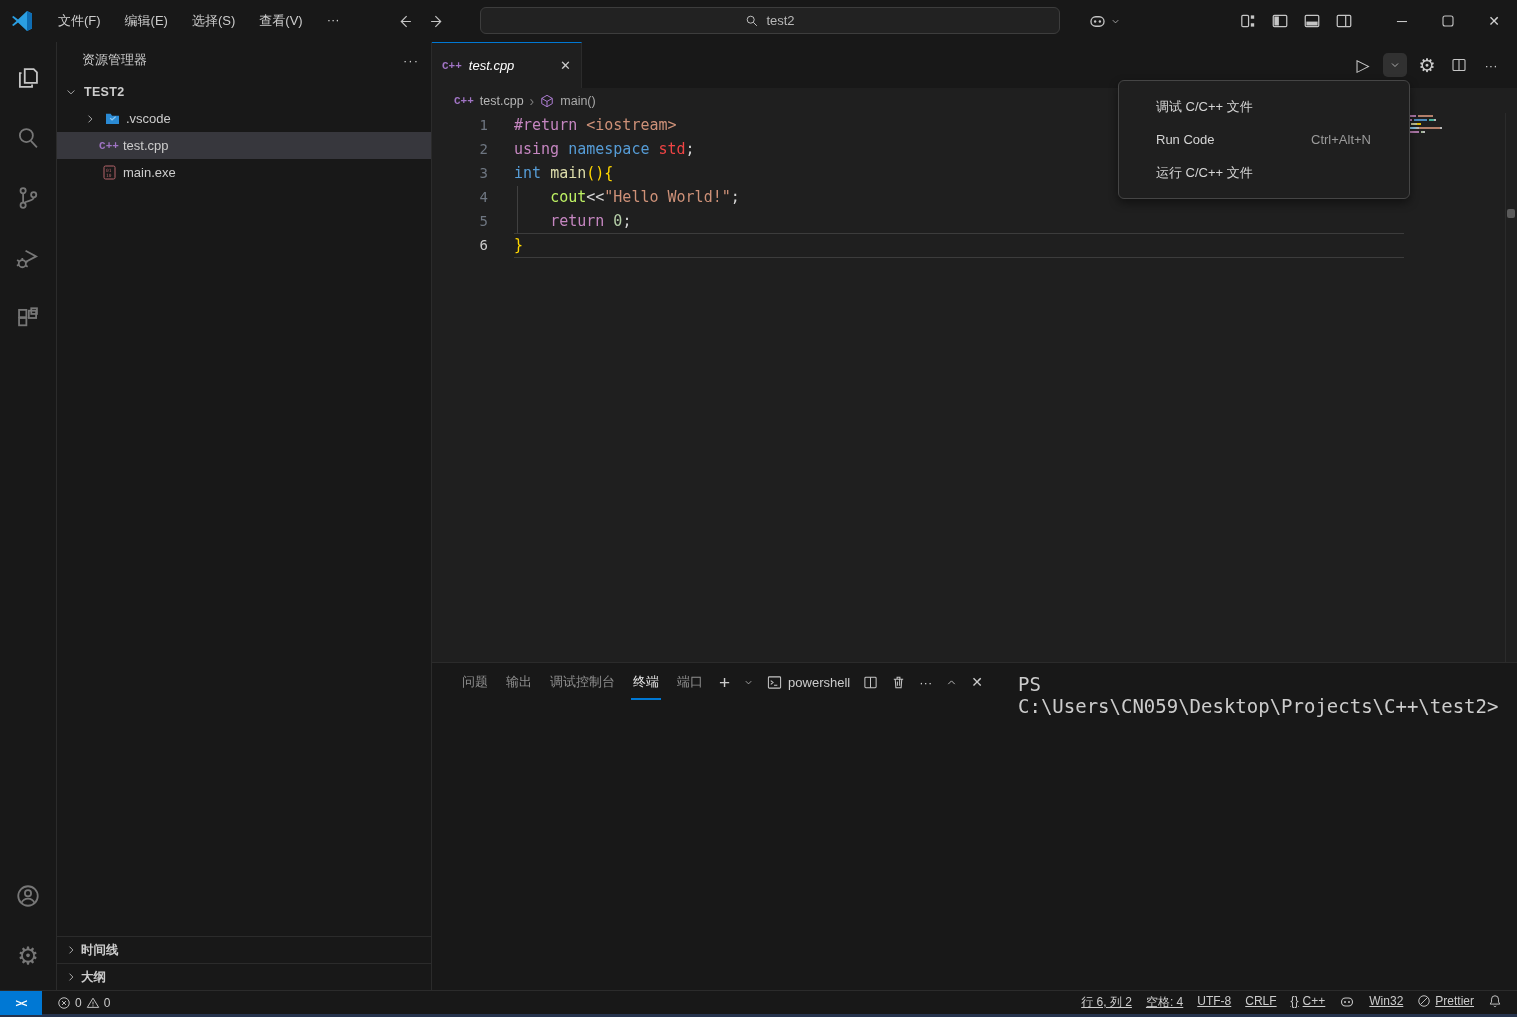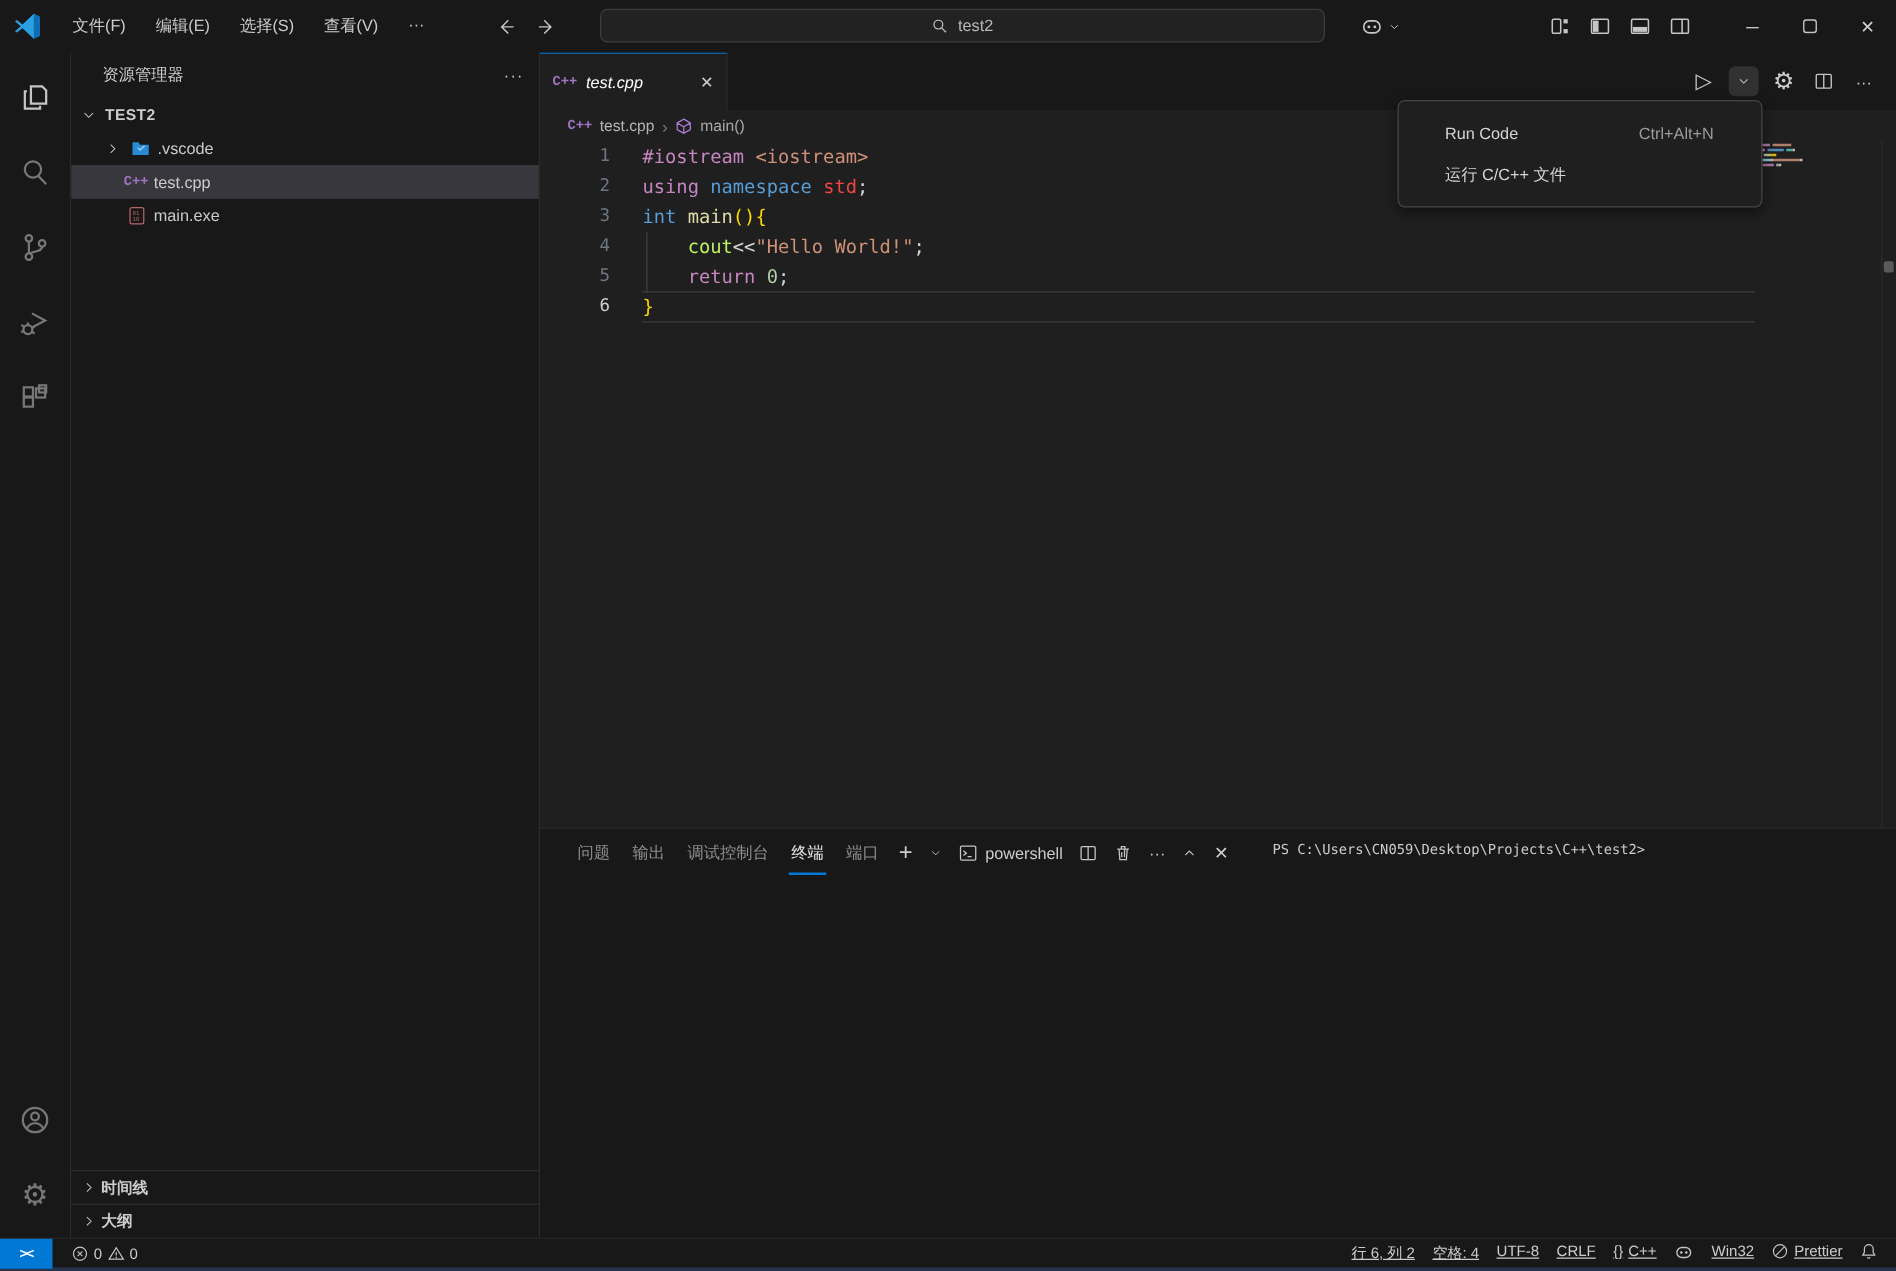--- a/index.html
+++ b/index.html
@@ -80,21 +80,21 @@
   .scrollgutter { position:absolute; top:0; right:0; width:12px; bottom:0; border-left:1px solid #2b2b2b; }
   .scrollthumb { position:absolute; top:96px; right:2px; width:8px; height:9px; background:#5a5a5a; border-radius:2px; }
 
   
   .panel { height:328px; border-top:1px solid #2b2b2b; background:#181818; display:flex; flex-direction:row; }
   .panel-header { height:38px; display:flex; align-items:center; padding:0 10px 0 28px; }
   .ptab { margin-right:14px; padding:9px 2px 7px; color:#8f8f8f; border-bottom:2px solid transparent; }
   .ptab.active { color:#e7e7e7; border-bottom-color:#0078d4; }
   .panel-actions { margin-left:auto; display:flex; align-items:center; gap:13px; color:#cccccc; }
   .ps-badge { display:flex; align-items:center; gap:6px; }
-  .terminal { flex:1; padding:10px 0 0 25px; font-family:"DejaVu Sans Mono","Liberation Mono",monospace; font-size:11px; color:#cccccc; }
+  .terminal { flex:1; padding:10px 0 0 25px; font-family:"DejaVu Sans Mono","Liberation Mono",monospace; font-size:19px; color:#cccccc; }
 
   
   .statusbar { height:24px; border-top:1px solid #2b2b2b; background:#181818; display:flex; align-items:center; font-size:12px; color:#cccccc; }
   .remote { width:42px; height:24px; background:#0078d4; color:#fff; display:flex; align-items:center; justify-content:center; font-weight:bold; font-size:11px; letter-spacing:-1px; }
   .sb-item { display:flex; align-items:center; gap:4px; padding:0 7px; height:100%; }
   .sb-left { display:flex; margin-left:8px; }
   .sb-right { margin-left:auto; display:flex; margin-right:8px;text-decoration:underline; }
   .winedge { height:3px; background:#26334d; }
 
   
@@ -320,21 +320,21 @@
       <svg width="14" height="14" viewBox="0 0 16 16">
           <path fill="none" stroke="#b180d7" stroke-width="1.1" d="M8 1.5 14 5v6l-6 3.5L2 11V5l6-3.5zM2 5l6 3.5L14 5M8 8.5v6"></path>
         </svg>
       <span>main()</span>
     </div>
 
     <div class="codearea">
       <div>
           <div class="code-line">
             <span class="ln">1</span>
-            <span class="lt"><span style="color: rgb(197, 134, 192);">#iostream</span><span> </span><span style="color: rgb(206, 145, 120);">&lt;iostream&gt;</span></span>
+            <span class="lt"><span style="color: rgb(197, 134, 192);">#return</span><span> </span><span style="color: rgb(206, 145, 120);">&lt;iostream&gt;</span></span>
           </div>
           <div class="code-line">
             <span class="ln">2</span>
             <span class="lt"><span style="color: rgb(197, 134, 192);">using</span><span> </span><span style="color: rgb(86, 156, 214);">namespace</span><span> </span><span style="color: #ef4444;">std</span><span style="color: rgb(212, 212, 212);">;</span></span>
           </div>
           <div class="code-line">
             <span class="ln">3</span>
             <span class="lt"><span style="color: rgb(86, 156, 214);">int</span><span> </span><span style="color: rgb(220, 220, 170);">main</span><span style="color: rgb(255, 215, 0);">(){</span></span>
           </div>
           <div class="code-line">
@@ -493,20 +493,24 @@
           <path class="ic" d="M8 2a4 4 0 0 0-4 4v3l-1.5 2.5h11L12 9V6a4 4 0 0 0-4-4z"></path>
           <path class="ic" d="M6.7 13.5a1.4 1.4 0 0 0 2.6 0"></path>
         </svg>
     </div>
   </div>
 </div>
 <div class="winedge"></div>
 
 <div class="runmenu">
   <div class="rm-item">
+    <span>调试 C/C++ 文件</span>
+    <span class="rm-short"></span>
+  </div>
+  <div class="rm-item">
     <span>Run Code</span>
     <span class="rm-short">Ctrl+Alt+N</span>
   </div>
   <div class="rm-item">
     <span>运行 C/C++ 文件</span>
     <span class="rm-short"></span>
   </div>
 </div>
 
 </body></html>

